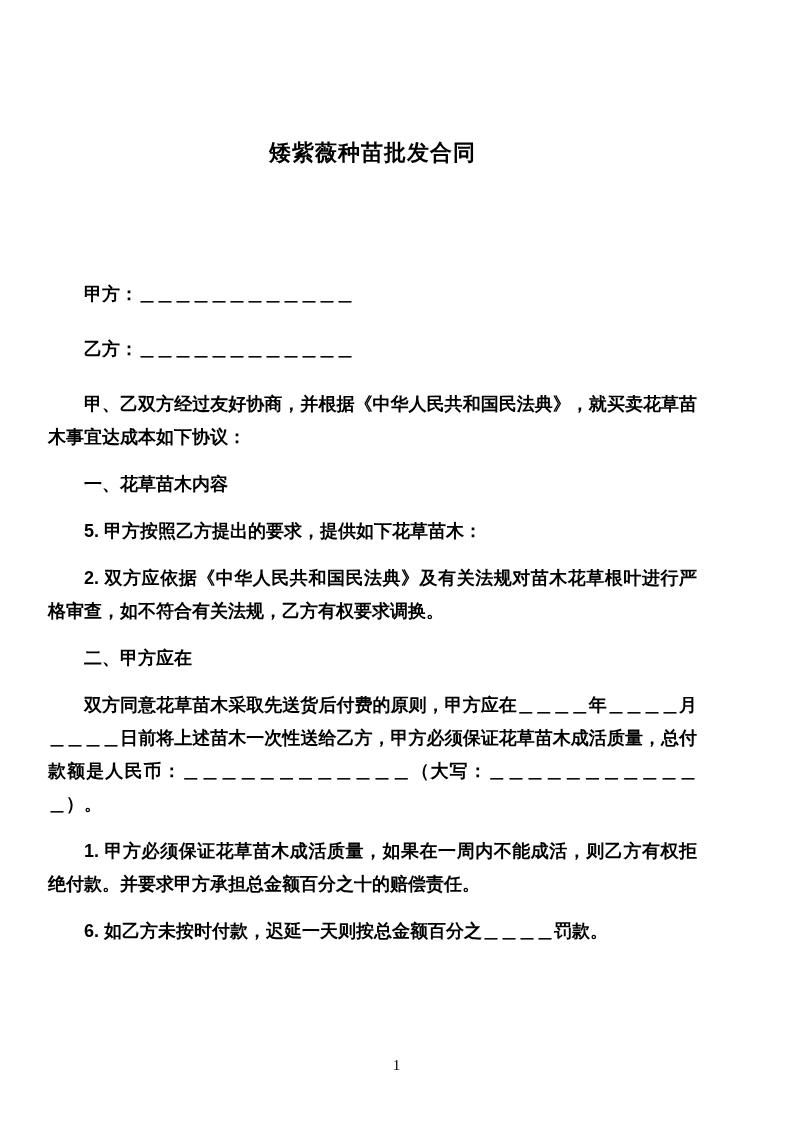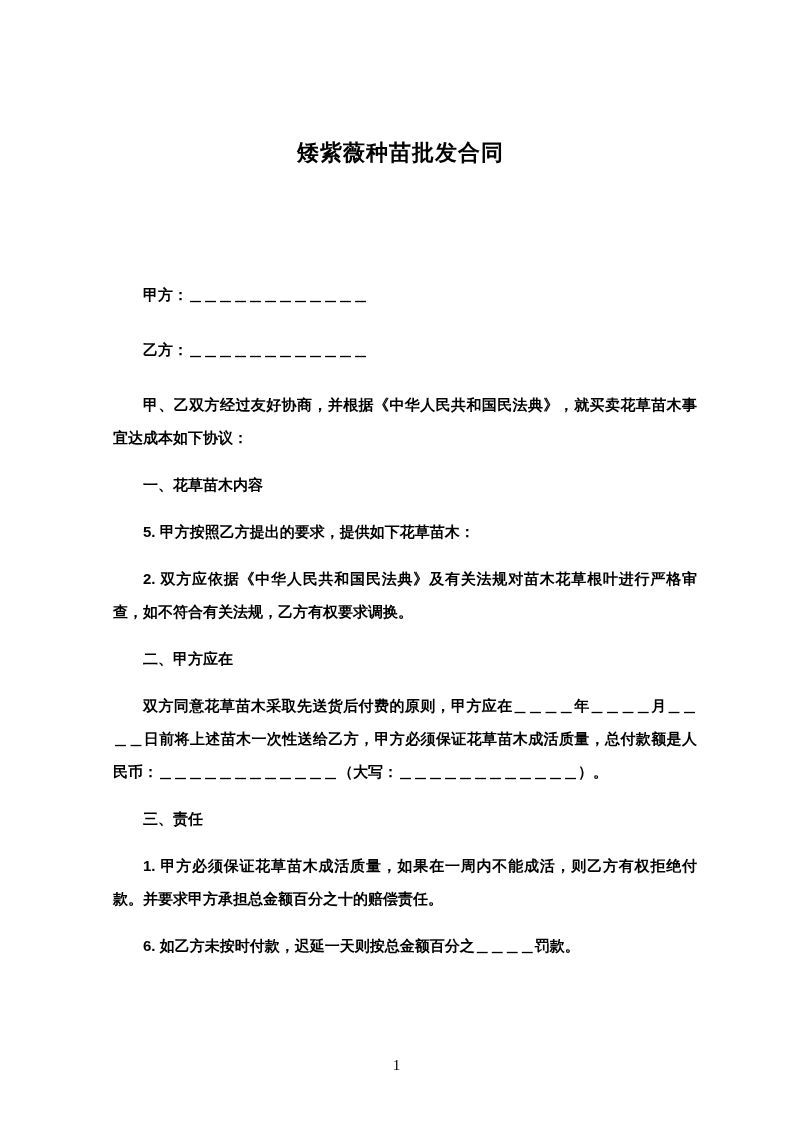--- a/index.html
+++ b/index.html
@@ -12,36 +12,36 @@
     height: 1122px;
     position: relative;
     font-family: "Liberation Sans", sans-serif;
     color: #000000;
     overflow: hidden;
   }
   .page {
     box-sizing: border-box;
     width: 793px;
     height: 1122px;
-    padding: 138px 96px 0 104px;
+    padding: 138px 96px 0 48px;
     position: relative;
   }
   .doc-title {
     text-align: center;
     font-size: 22px;
     font-weight: bold;
     line-height: 30px;
     margin: 0 0 110px 0;
     letter-spacing: 1px;
   }
   .para {
-    font-size: 15px;
+    font-size: 18px;
     font-weight: bold;
     line-height: 33px;
-    margin: 0 0 14px 9px;
+    margin: 0 0 14px 0;
     text-indent: 2em;
     text-align: justify;
     word-break: break-all;
   }
   .para.party-line {
     margin-bottom: 22px;
     text-indent: 2em;
   }
   .para.heading {
     margin-top: 0;
@@ -73,21 +73,20 @@
   <p class="para heading">一、花草苗木内容</p>
 
   <p class="para">5. 甲方按照乙方提出的要求，提供如下花草苗木：</p>
 
   <p class="para">2. 双方应依据《中华人民共和国民法典》及有关法规对苗木花草根叶进行严格审查，如不符合有关法规，乙方有权要求调换。</p>
 
   <p class="para heading">二、甲方应在</p>
 
   <p class="para">双方同意花草苗木采取先送货后付费的原则，甲方应在＿＿＿＿年＿＿＿＿月＿＿＿＿日前将上述苗木一次性送给乙方，甲方必须保证花草苗木成活质量，总付款额是人民币：＿＿＿＿＿＿＿＿＿＿＿＿（大写：＿＿＿＿＿＿＿＿＿＿＿＿）。</p>
 
-  <p class="para heading">三、责任</p>
 
   <p class="para">1. 甲方必须保证花草苗木成活质量，如果在一周内不能成活，则乙方有权拒绝付款。并要求甲方承担总金额百分之十的赔偿责任。</p>
 
   <p class="para">6. 如乙方未按时付款，迟延一天则按总金额百分之＿＿＿＿罚款。</p>
 
   <div class="page-footer">1</div>
 
 </div>
 
 </body></html>

